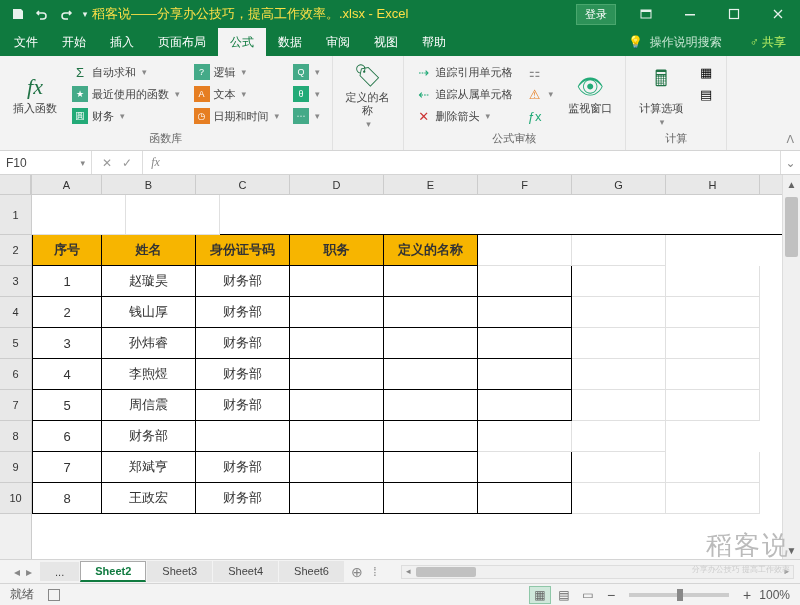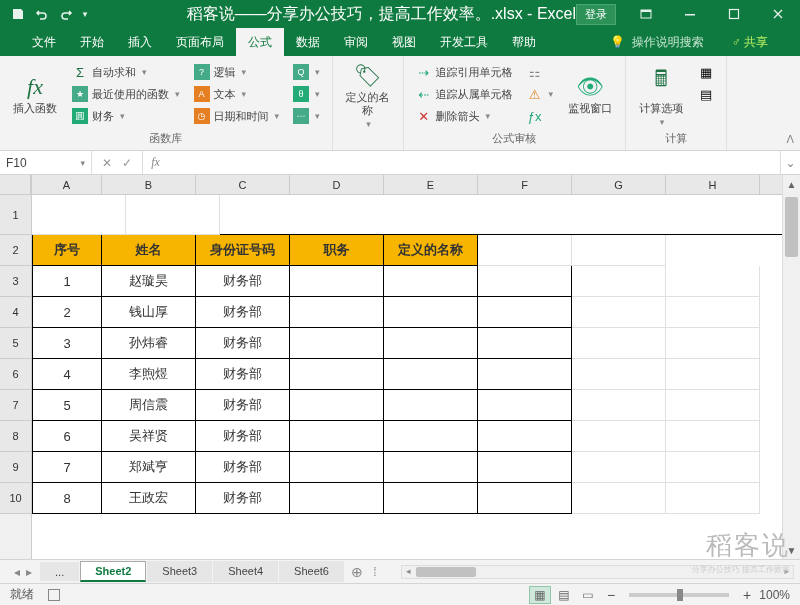--- a/index.html
+++ b/index.html
@@ -1,24 +1,24 @@
 <!DOCTYPE html>
 <html><head>
 <meta charset="utf-8">
 <style>
 *{margin:0;padding:0;box-sizing:border-box;font-family:"Microsoft YaHei","Segoe UI",sans-serif;font-size:12px;user-select:none}
 body{width:800px;height:605px;background:#fff;overflow:hidden;position:relative}
 .titlebar{height:28px;background:#0f7a3f;display:flex;align-items:center;color:#fff}
 .qat{display:flex;align-items:center;gap:0;padding-left:6px}
 .qat-btn{width:24px;height:24px;display:flex;align-items:center;justify-content:center;color:#fff;opacity:.9}
-.title-text{flex:1;text-align:right;font-size:16px;color:#ffffff}
+.title-text{flex:1;text-align:left;font-size:13px;color:#fde047}
 .login-badge{background:#2d9258;color:#fff;padding:2px 8px;font-size:11px;margin-right:8px;border:1px solid #4aa76e}
 .win-btns{display:flex}
 .win-btn{width:44px;height:28px;display:flex;align-items:center;justify-content:center;color:#fff;opacity:.9}
-.menubar{height:28px;background:#0f7a3f;display:flex;align-items:center;padding:0 20px}
+.menubar{height:28px;background:#0f7a3f;display:flex;align-items:center;padding:0 2px}
 .menu-item{padding:6px 12px;color:#fff;font-size:12px}
 .menu-item.active{background:#f3f3f3;color:#0f7a3f}
 .menu-right{margin-left:auto;display:flex;align-items:center;gap:4px}
 .tell-me{display:flex;align-items:center;gap:6px;color:#c6e6d2;padding:0 12px}
 .share{color:#bef264;padding:0 12px}
 .ribbon{height:95px;background:#f3f3f3;border-bottom:1px solid #d4d4d4;display:flex;position:relative}
 .ribbon-group{border-right:1px solid #e1e1e1;padding:4px 8px 2px;display:flex;flex-direction:column}
 .rg-body{flex:1;display:flex;gap:6px}
 .rg-label{text-align:center;font-size:11px;color:#666;padding:2px 0}
 .big-btn{display:flex;flex-direction:column;align-items:center;justify-content:center;width:54px;padding:2px;gap:2px}
@@ -128,21 +128,20 @@
 
 <div class="menubar">
   <div class="menu-item">文件</div>
   <div class="menu-item">开始</div>
   <div class="menu-item">插入</div>
   <div class="menu-item">页面布局</div>
   <div class="menu-item active">公式</div>
   <div class="menu-item">数据</div>
   <div class="menu-item">审阅</div>
   <div class="menu-item">视图</div>
-  <div class="menu-item">开发工具</div>
   <div class="menu-item">帮助</div>
   <div class="menu-right">
     <div class="tell-me">
         <span>💡</span>
         <span>操作说明搜索</span>
       </div>
     <div class="share">♂ <span>共享</span></div>
   </div>
 </div>
 
@@ -371,21 +370,20 @@
           <div class="cell" style="width: 94px;">周信震</div>
           <div class="cell" style="width: 94px;">财务部</div>
           <div class="cell" style="width: 94px;"></div>
           <div class="cell" style="width: 94px;"></div>
           <div class="cell" style="width: 94px;"></div>
           <div class="gridline" style="width: 94px; height: 31px;"></div>
           <div class="gridline" style="width: 94px; height: 31px;"></div>
         </div>
         <div class="data-row">
           <div class="cell first" style="width: 70px;">6</div>
-          <div class="cell" style="width: 94px;">吴祥贤</div>
           <div class="cell" style="width: 94px;">财务部</div>
           <div class="cell" style="width: 94px;"></div>
           <div class="cell" style="width: 94px;"></div>
           <div class="cell" style="width: 94px;"></div>
           <div class="gridline" style="width: 94px; height: 31px;"></div>
           <div class="gridline" style="width: 94px; height: 31px;"></div>
         </div>
         <div class="data-row">
           <div class="cell first" style="width: 70px;">7</div>
           <div class="cell" style="width: 94px;">郑斌亨</div>

